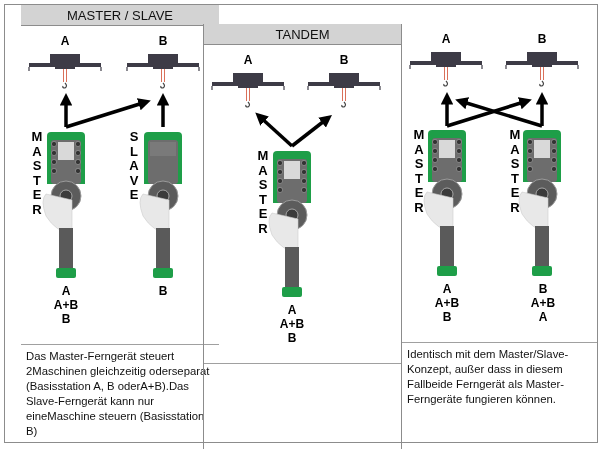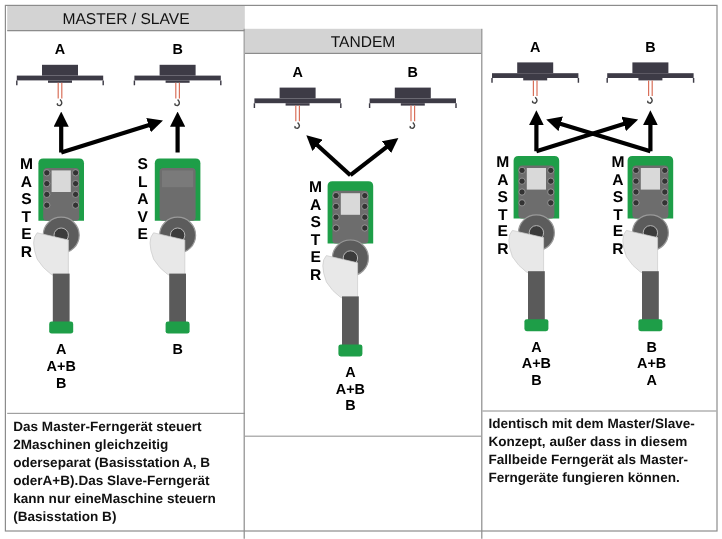--- a/index.html
+++ b/index.html
@@ -2,34 +2,34 @@
 <html><head>
 <meta charset="utf-8">
 <style>
   html, body { margin: 0; padding: 0; background: #ffffff; }
   body { width: 602px; height: 449px; position: relative; overflow: hidden; font-family: "Liberation Sans", sans-serif; }
   .tbl { position: absolute; left: 4px; top: 4px; width: 594px; height: 439px; border: 1px solid #8c8c8c; box-sizing: border-box; }
   .col { position: absolute; top: 0; height: 100%; box-sizing: border-box; }
   .col + .col { border-left: 1px solid #8c8c8c; margin-top: 19px; }
   .hdr { height: 21px; background: #d3d3d3; border-bottom: 1px solid #8c8c8c; box-sizing: border-box; text-align: center; font-size: 13px; line-height: 21px; color: #111; }
   .pic { position: relative; height: 319px; border-bottom: 1px solid #a0a0a0; box-sizing: border-box; }
-  .desc { padding: 4px 5px; font-size: 11.3px; line-height: 15px; color: #111; font-weight: bold; }
+  .desc { padding: 4px 5px; font-size: 11.3px; line-height: 15px; color: #111; }
   .crane-label { position: absolute; font-weight: bold; font-size: 12px; width: 20px; text-align: center; margin-left: -10px; }
   .vert { position: absolute; font-weight: bold; font-size: 13px; line-height: 14.5px; width: 14px; text-align: center; }
   .vert span { display: block; }
   .mode-lines { position: absolute; font-weight: bold; font-size: 12px; line-height: 14px; text-align: center; width: 40px; margin-left: -20px; }
   .mode-lines span { display: block; }
   svg { position: absolute; left: 0; top: 0; }
 </style>
 </head>
 <body>
 
 <div class="tbl">
 
-  <div class="col" style="left:1px;width:198px;">
+  <div class="col" style="left:16px;width:198px;">
     <div class="hdr">MASTER / SLAVE</div>
     <div class="pic">
       <svg width="197" height="319" id="svg0">
           <defs>
             <marker id="ah" viewBox="0 0 10 10" refX="6" refY="5" markerWidth="3.6" markerHeight="3.6" orient="auto">
               <path d="M0 0 L10 5 L0 10 z" fill="#000"></path>
             </marker>
           </defs>
           <g>
             <rect x="29" y="28" width="30" height="9" fill="#3d3b46"></rect>

